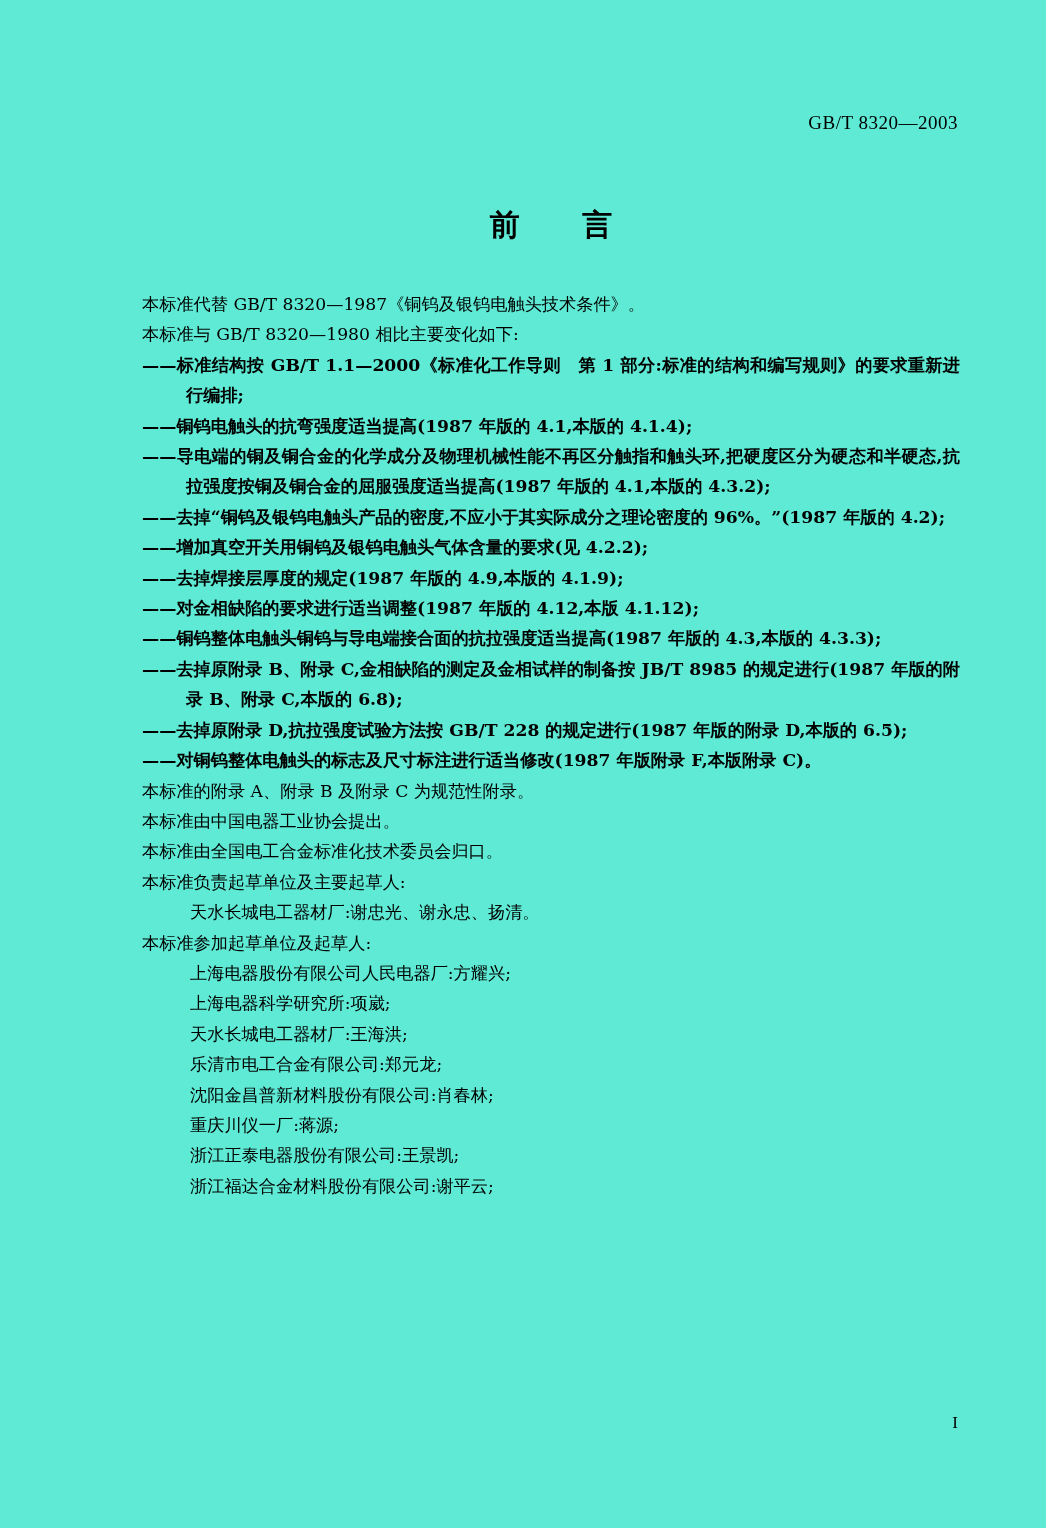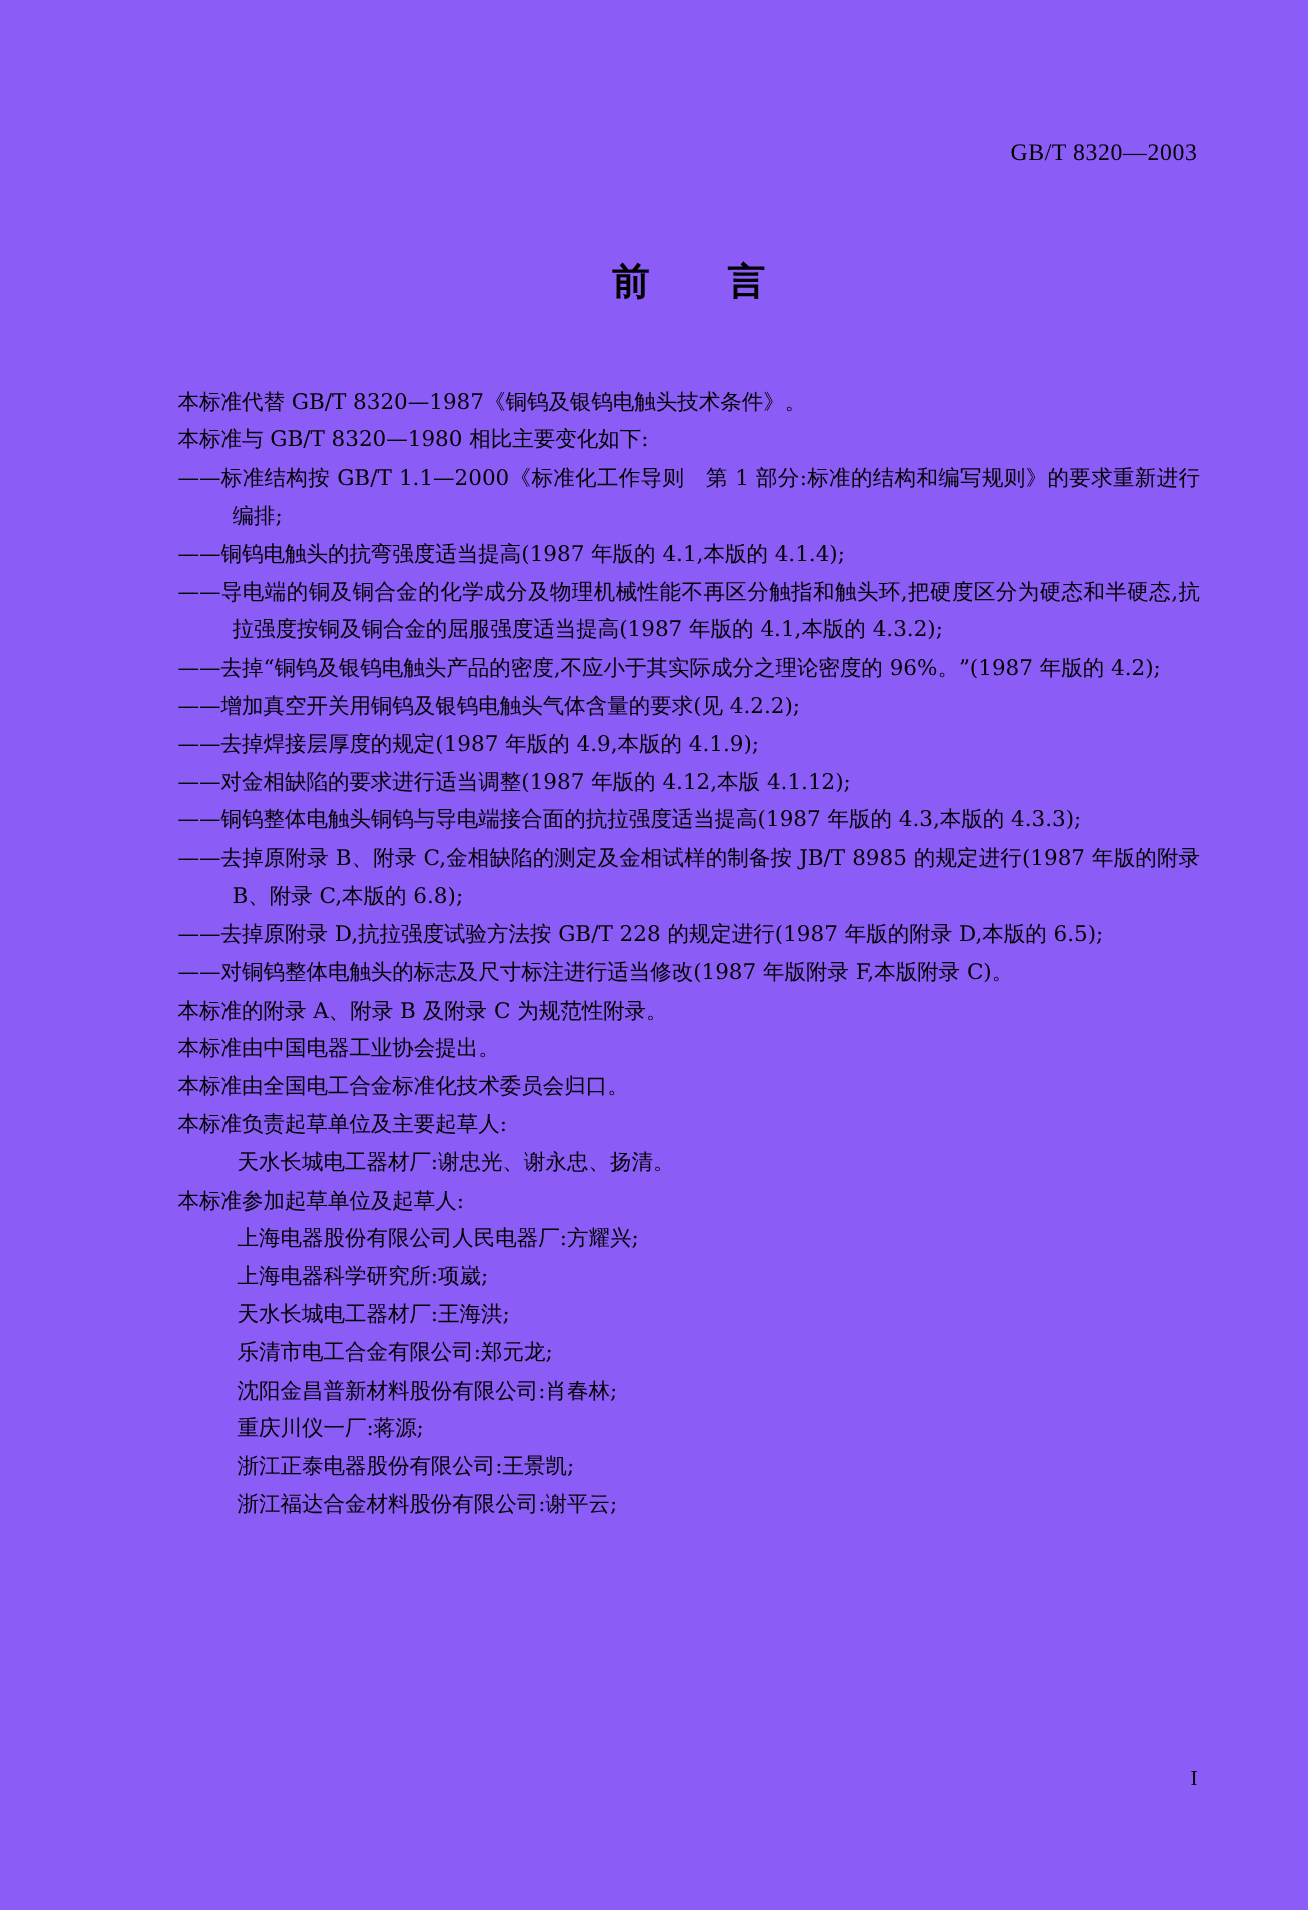--- a/index.html
+++ b/index.html
@@ -9,21 +9,21 @@
   }
   body {
     font-family: "DejaVu Serif", "Liberation Serif", serif;
     color: #000000;
   }
   .page {
     position: relative;
     width: 1046px;
     height: 1528px;
     margin: 0 auto;
-    background: #8b5cf6;
+    background: #5eead4;
     overflow: hidden;
   }
   .header {
     position: absolute;
     top: 112px;
     right: 88px;
     font-family: "Liberation Serif", "DejaVu Serif", serif;
     font-size: 19px;
     letter-spacing: 0.5px;
     white-space: nowrap;
@@ -36,35 +36,36 @@
     text-align: center;
     font-size: 30px;
     font-weight: bold;
     letter-spacing: 26px;
     text-indent: 26px;
     font-family: "DejaVu Serif", "Liberation Serif", serif;
     padding-left: 28px;
   }
   .content {
     position: absolute;
-    top: 307px;
+    top: 289px;
     left: 142px;
     width: 818px;
     font-size: 17.2px;
     line-height: 30.4px;
   }
   .para {
     margin: 0;
     text-align: justify;
   }
   .dash-item {
     margin: 0;
     padding-left: 44px;
     text-indent: -44px;
     text-align: justify;
+    font-weight: bold;
   }
   .indent-1 {
     margin: 0;
     padding-left: 48px;
     text-align: justify;
   }
   .pagenum {
     position: absolute;
     bottom: 95px;
     right: 88px;

